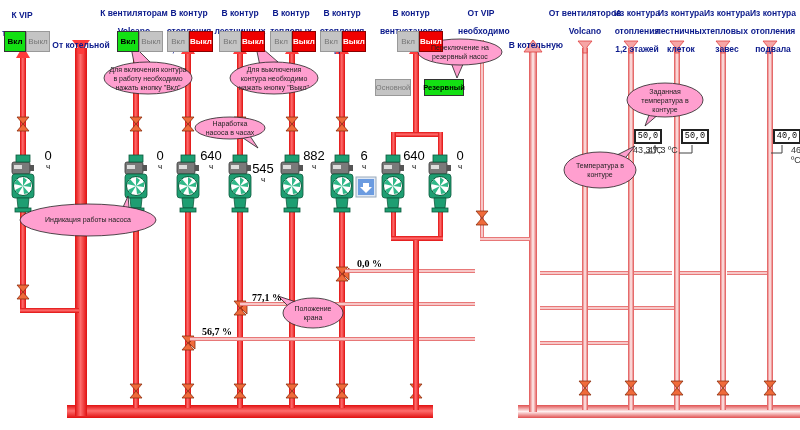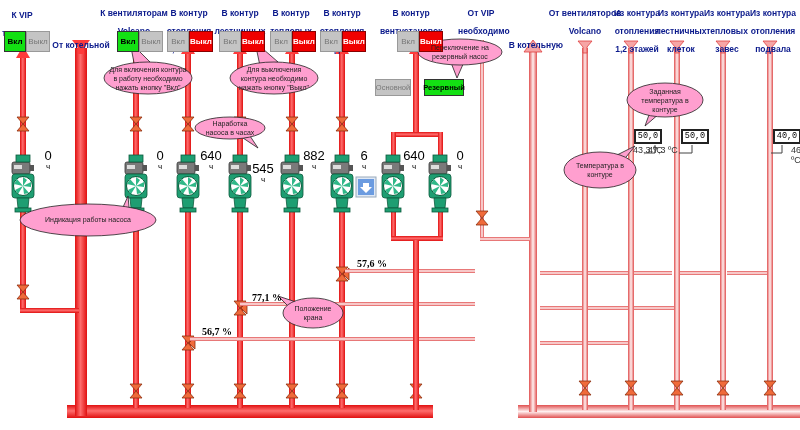--- a/index.html
+++ b/index.html
@@ -286,21 +286,21 @@
 <div class="hours" style="left:150px;top:148px;width:20px;"><span>0</span><span class="unit">ч</span></div>
 <div class="hours" style="left:197px;top:148px;width:28px;"><span>640</span><span class="unit">ч</span></div>
 <div class="hours" style="left:249px;top:161px;width:28px;"><span>545</span><span class="unit">ч</span></div>
 <div class="hours" style="left:300px;top:148px;width:28px;"><span>882</span><span class="unit">ч</span></div>
 <div class="hours" style="left:354px;top:148px;width:20px;"><span>6</span><span class="unit">ч</span></div>
 <div class="hours" style="left:400px;top:148px;width:28px;"><span>640</span><span class="unit">ч</span></div>
 <div class="hours" style="left:452px;top:148px;width:16px;"><span>0</span><span class="unit">ч</span></div>
 
 <div class="pct" style="left:202px;top:326px;">56,7 %</div>
 <div class="pct" style="left:252px;top:292px;">77,1 %</div>
-<div class="pct" style="left:357px;top:258px;">57,6 %</div>
+<div class="pct" style="left:357px;top:258px;">0,0 %</div>
 
 <div class="setp" style="left:634px;top:129px;">50,0</div>
 <div class="temp" style="left:633px;top:145px;">43,3 ºC</div>
 <div class="setp" style="left:681px;top:129px;">50,0</div>
 <div class="temp" style="left:648px;top:145px;">47,3 ºC</div>
 <div class="setp" style="left:773px;top:129px;">40,0</div>
 <div class="temp" style="left:770px;top:145px;padding-left:21px;">46,6 ºC</div>
 
 <div class="callout-text" style="left:104px;top:65px;width:88px;">Для включения контура
 в работу необходимо

